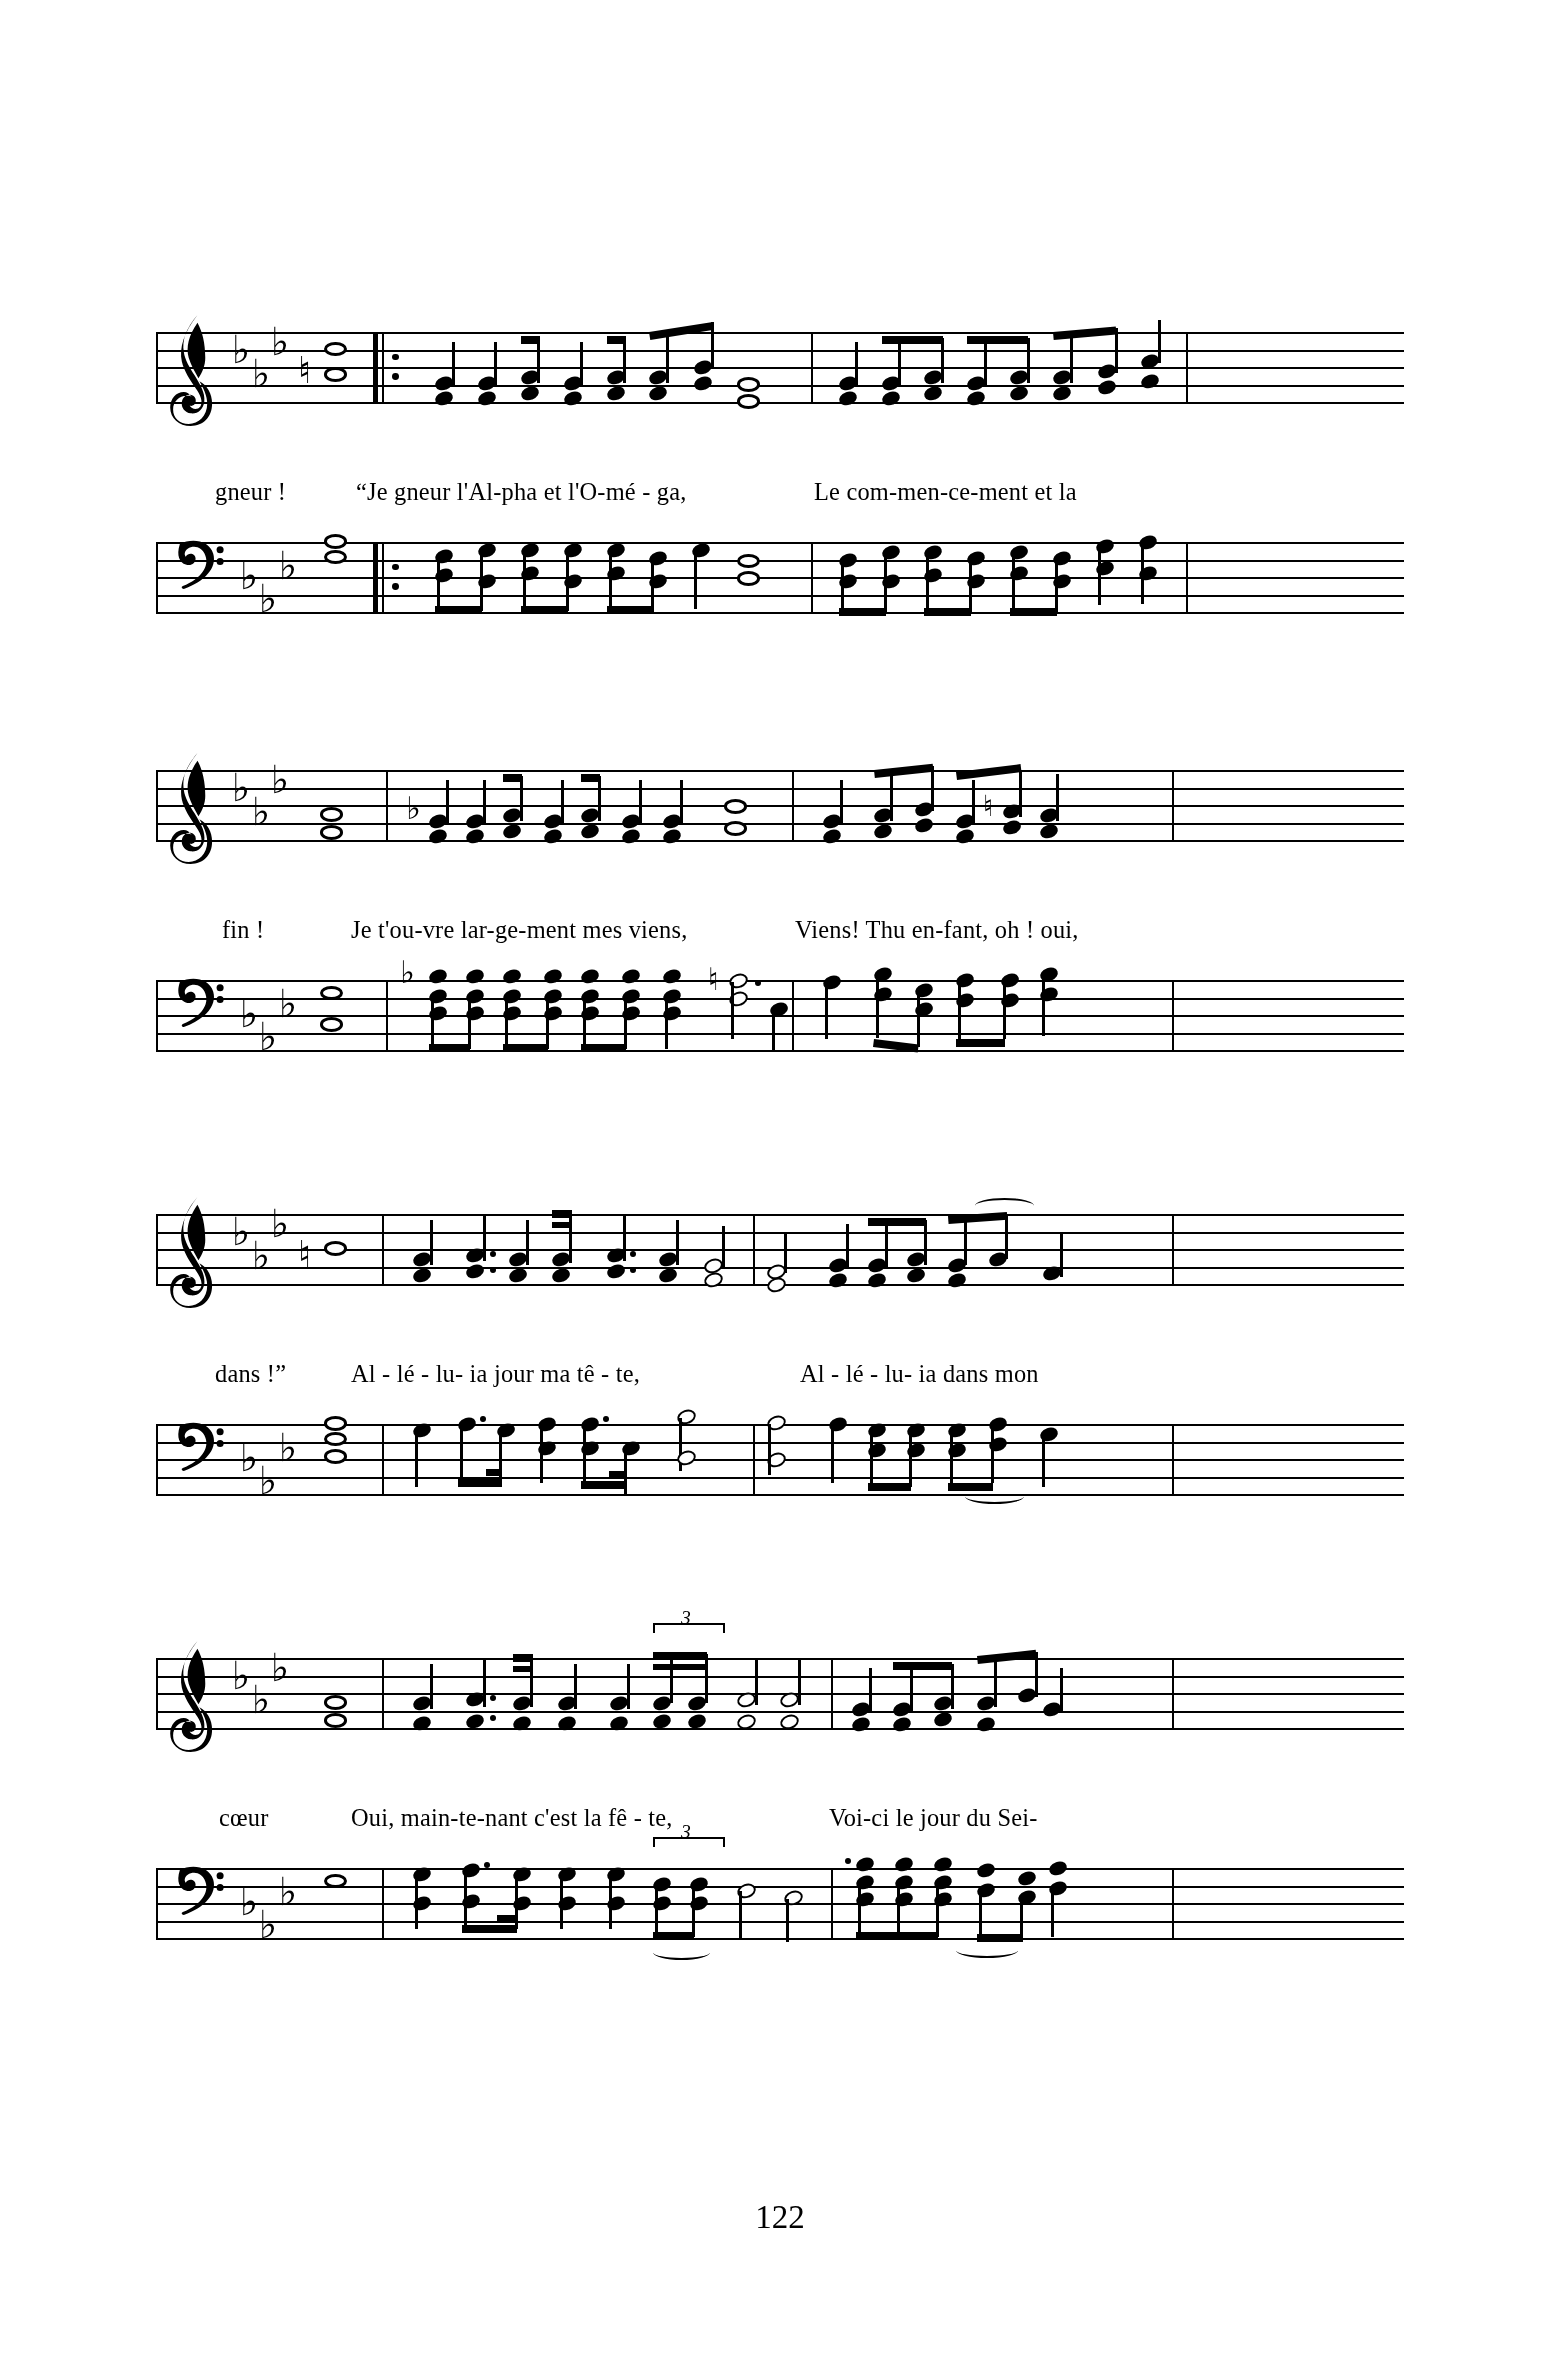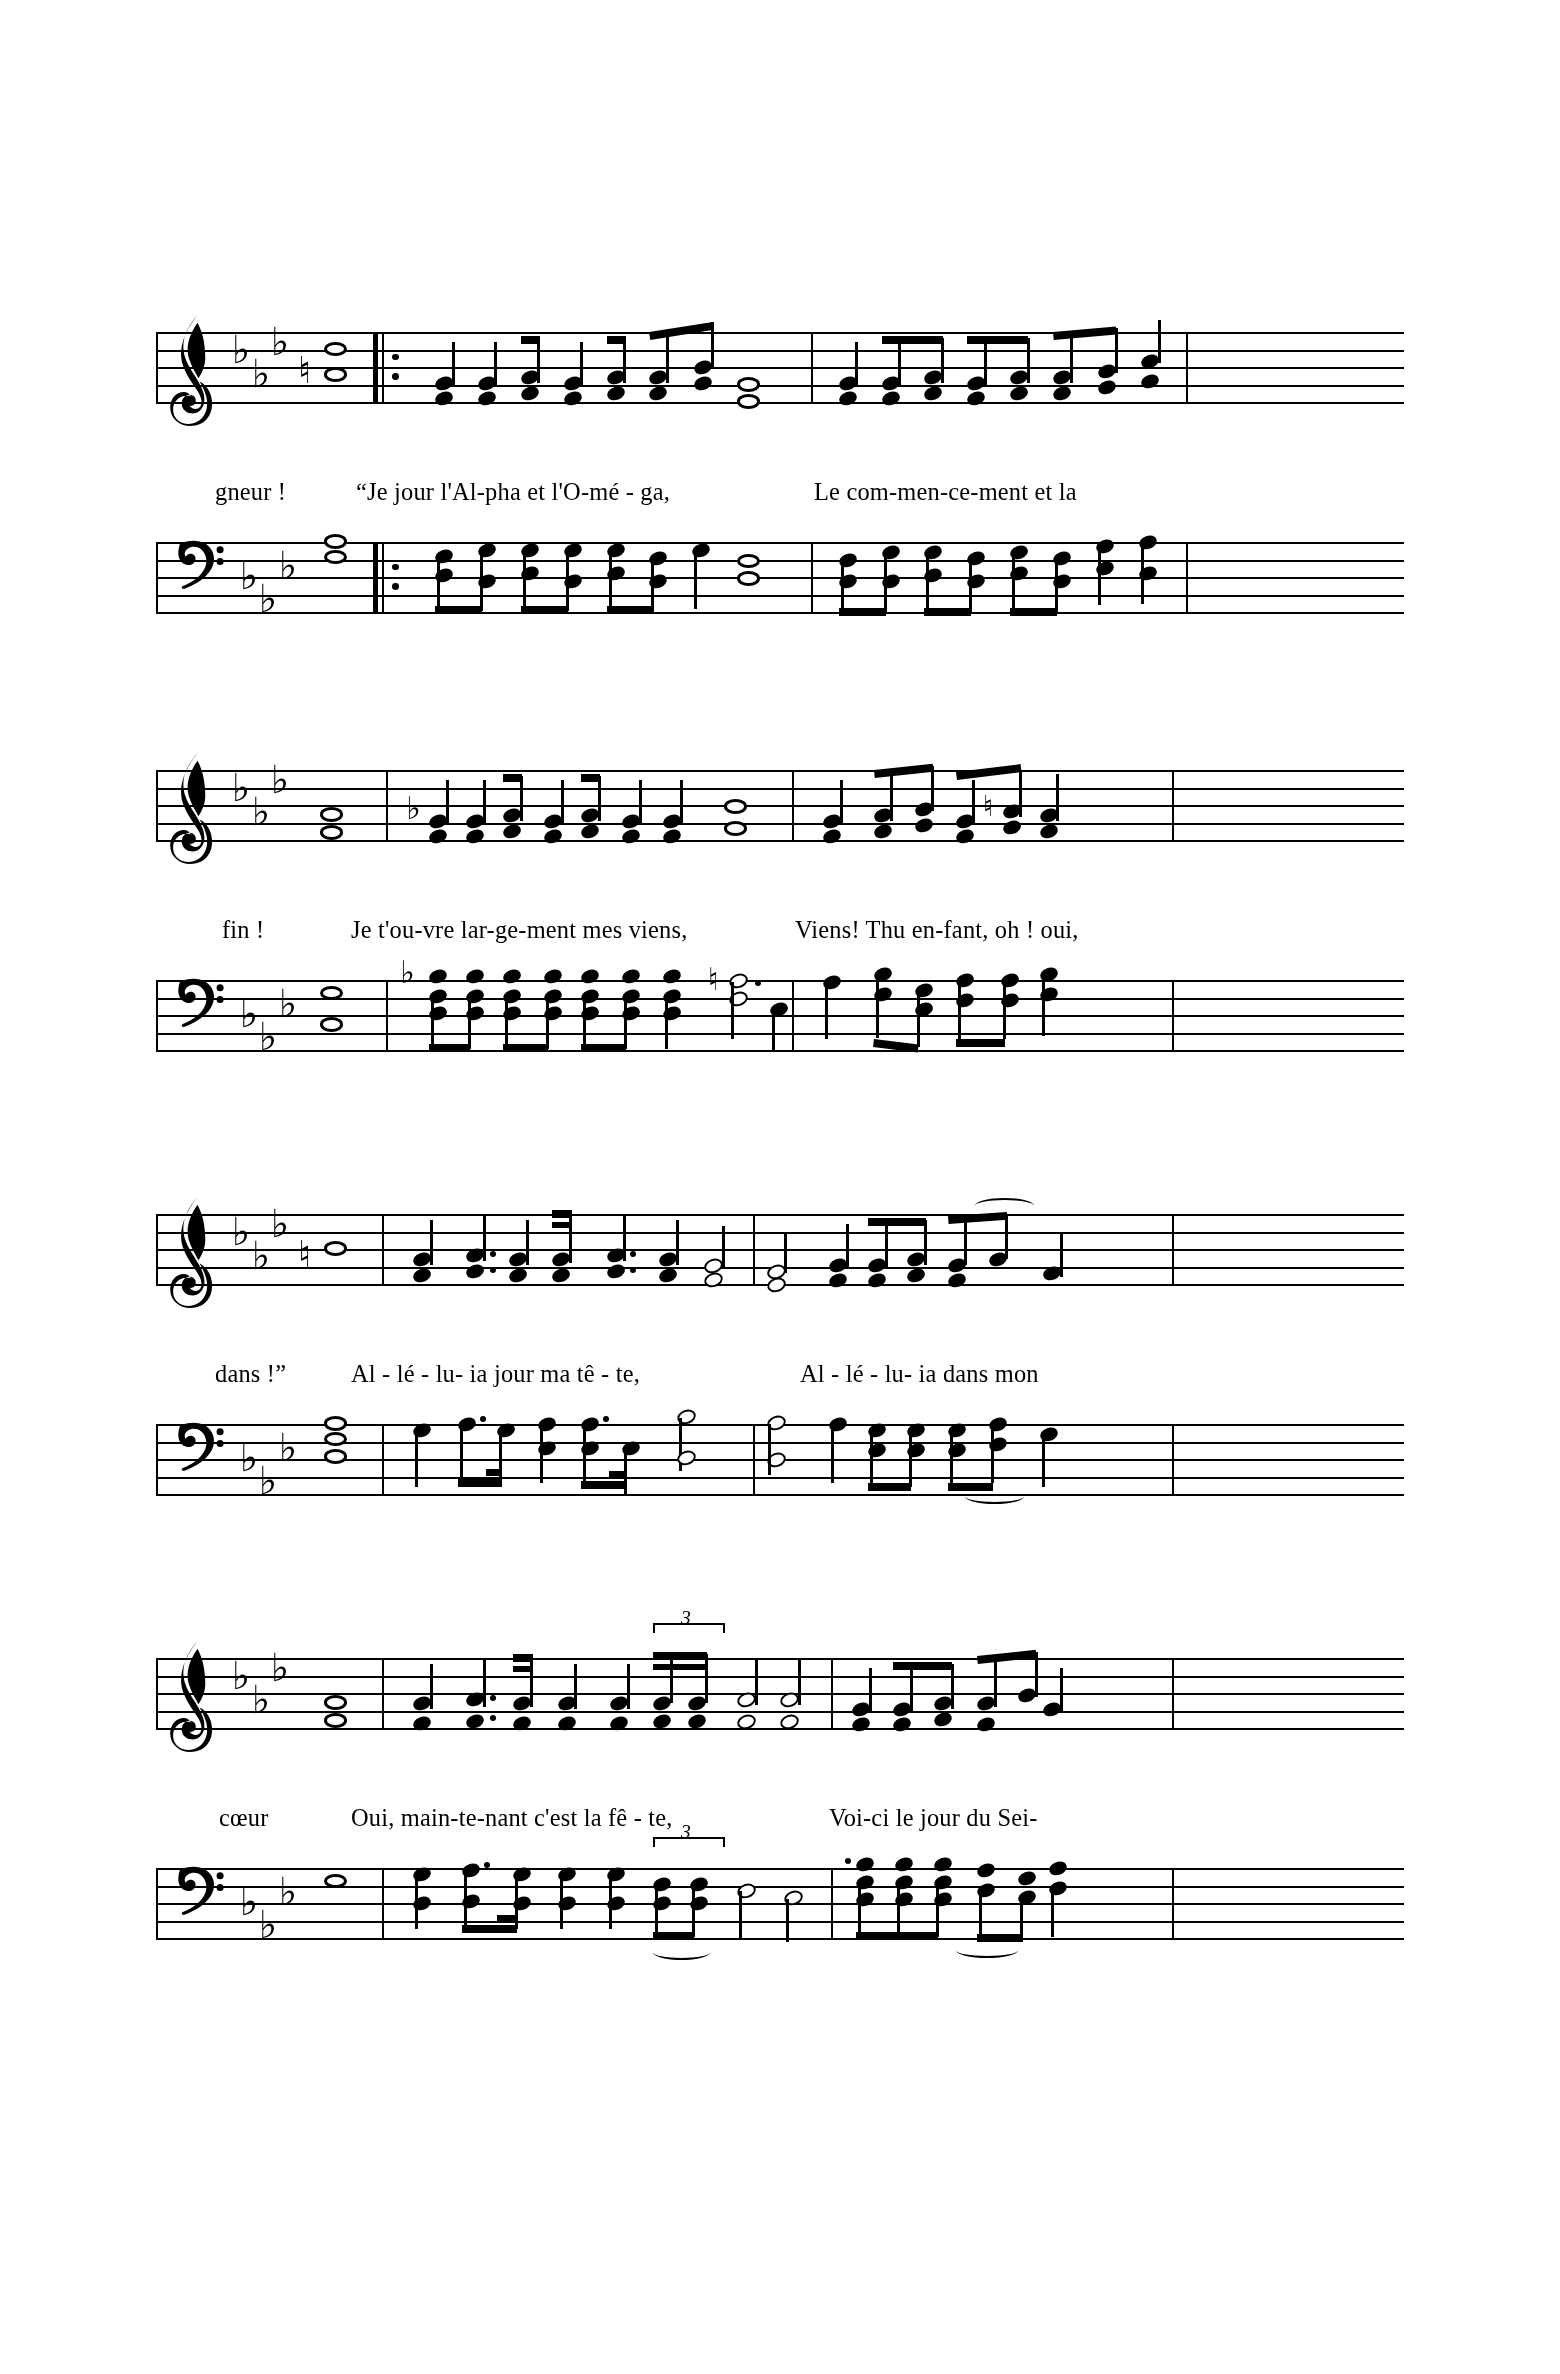--- a/index.html
+++ b/index.html
@@ -288,21 +288,21 @@
 
       <div class="nh" style="left:985px; top:23.4px;"></div>
       <div class="nh" style="left:985px; top:43px;"></div>
       <div class="stem" style="left:1002px; top:-11.7px; height:43px;"></div>
 
       <div class="barline" style="left:1030px;"></div>
     </div>
 
     <div class="lyrics" style="left:0; top:146px;">
       <span class="lyr" style="left:59px;">gneur !</span>
-      <span class="lyr" style="left:200px;">“Je jour l'Al-pha et l'O-mé  -  ga,</span>
+      <span class="lyr" style="left:200px;">“Je gneur l'Al-pha et l'O-mé  -  ga,</span>
       <span class="lyr" style="left:658px;">Le com-men-ce-ment et la</span>
     </div>
 
     <div class="staff" style="position:absolute; top:210px; left:0;">
       <div class="line l1"></div>
       <div class="line l2"></div>
       <div class="line l3"></div>
       <div class="line l4"></div>
       <div class="line l5"></div>
       <div class="barline" style="left:0;"></div>
@@ -993,15 +993,16 @@
       <div class="slur under" style="left:800px; top:74px; width:62px;"></div>
 
       <div class="nh" style="left:893px; top:-5.9px;"></div>
       <div class="nh" style="left:893px; top:13.7px;"></div>
       <div class="stem" style="left:895px; top:21.5px; height:47px;"></div>
 
       <div class="barline" style="left:1016px;"></div>
     </div>
   </div>
 
+  <div class="page-number" style="top:2199px;">122</div>
 
 </div>
 
 
 </body></html>

